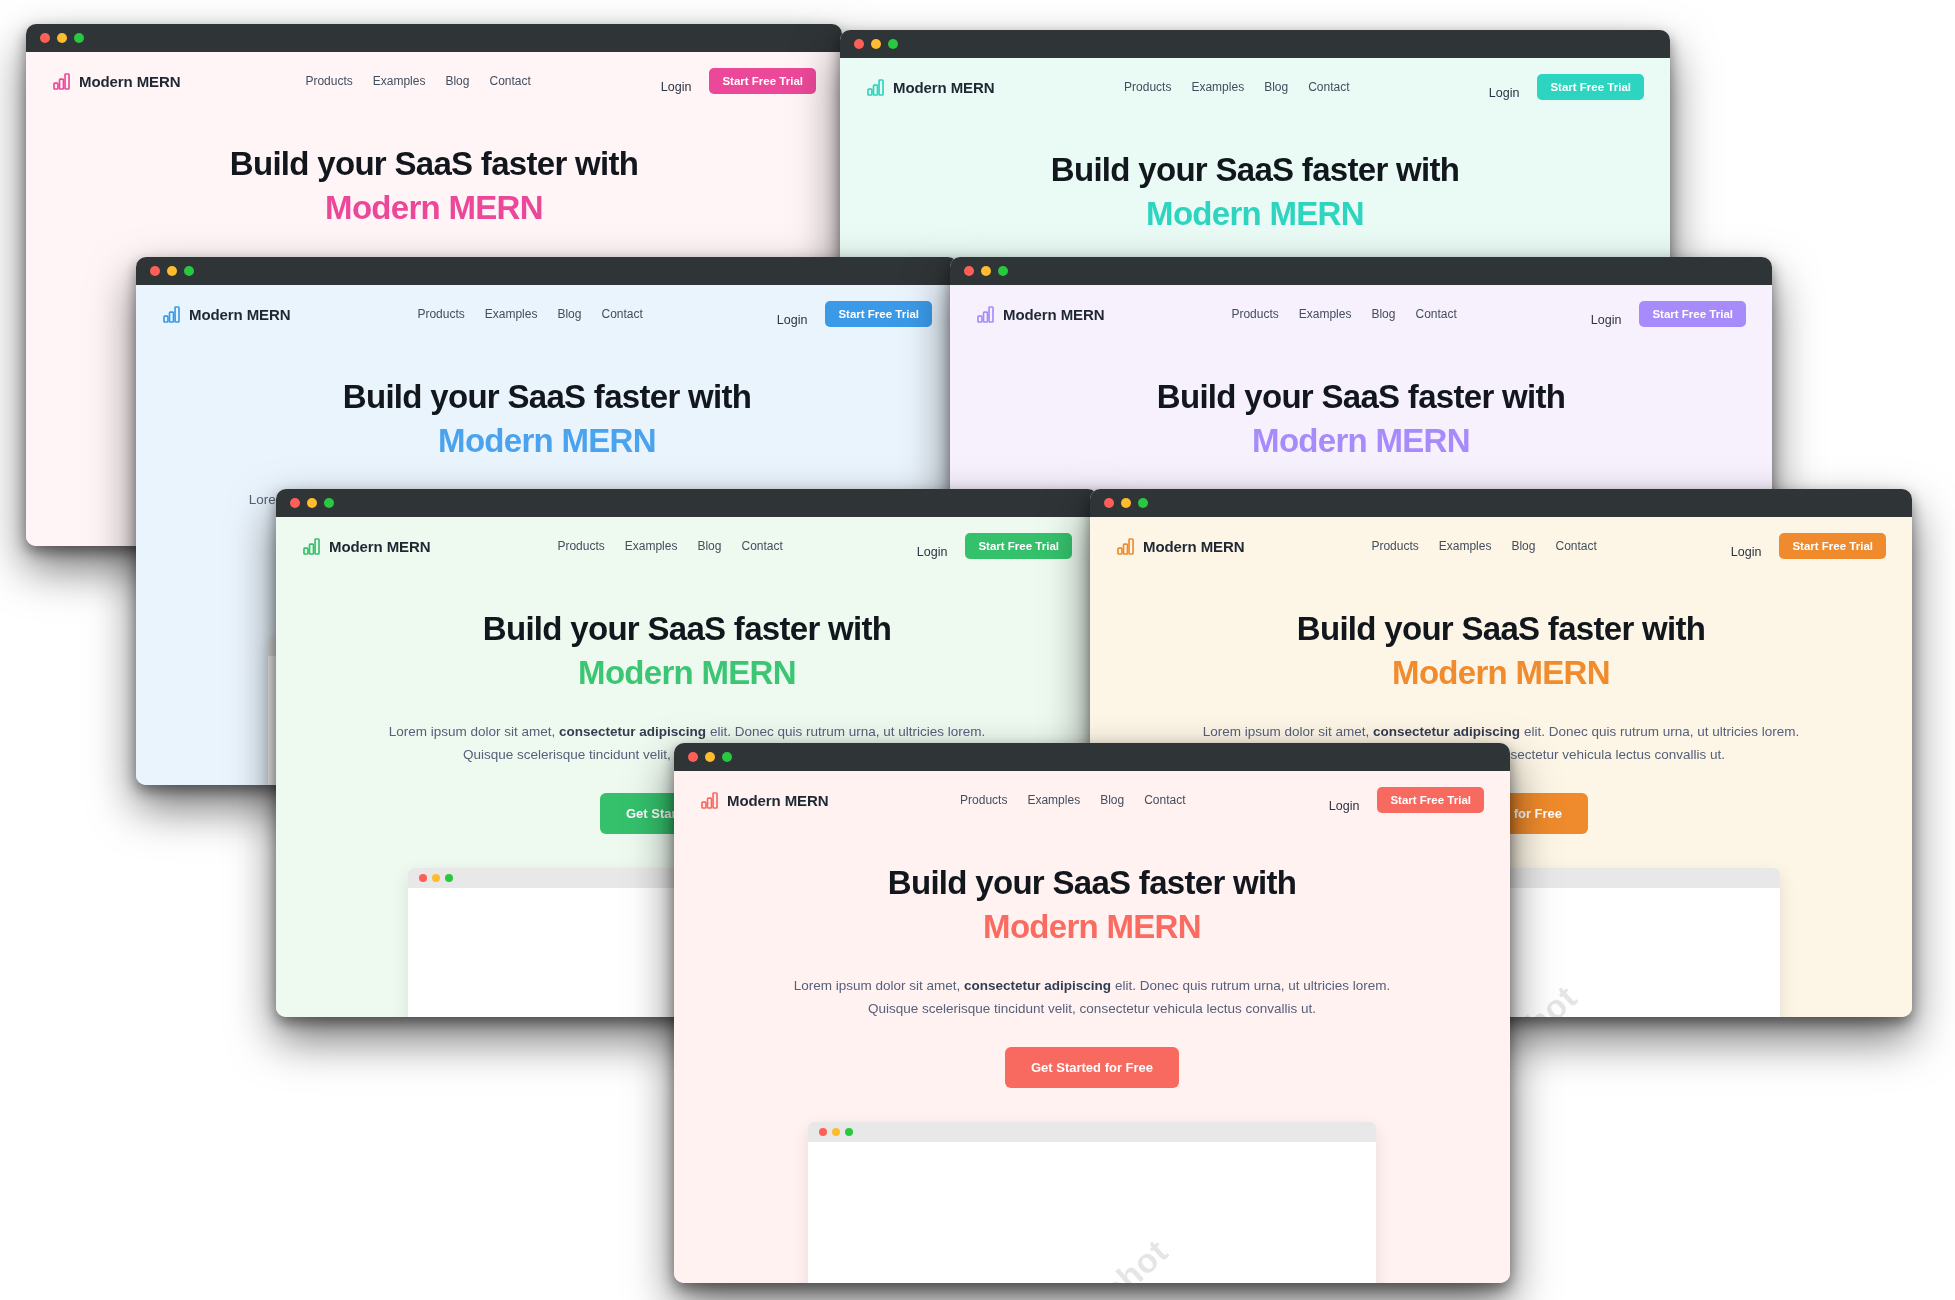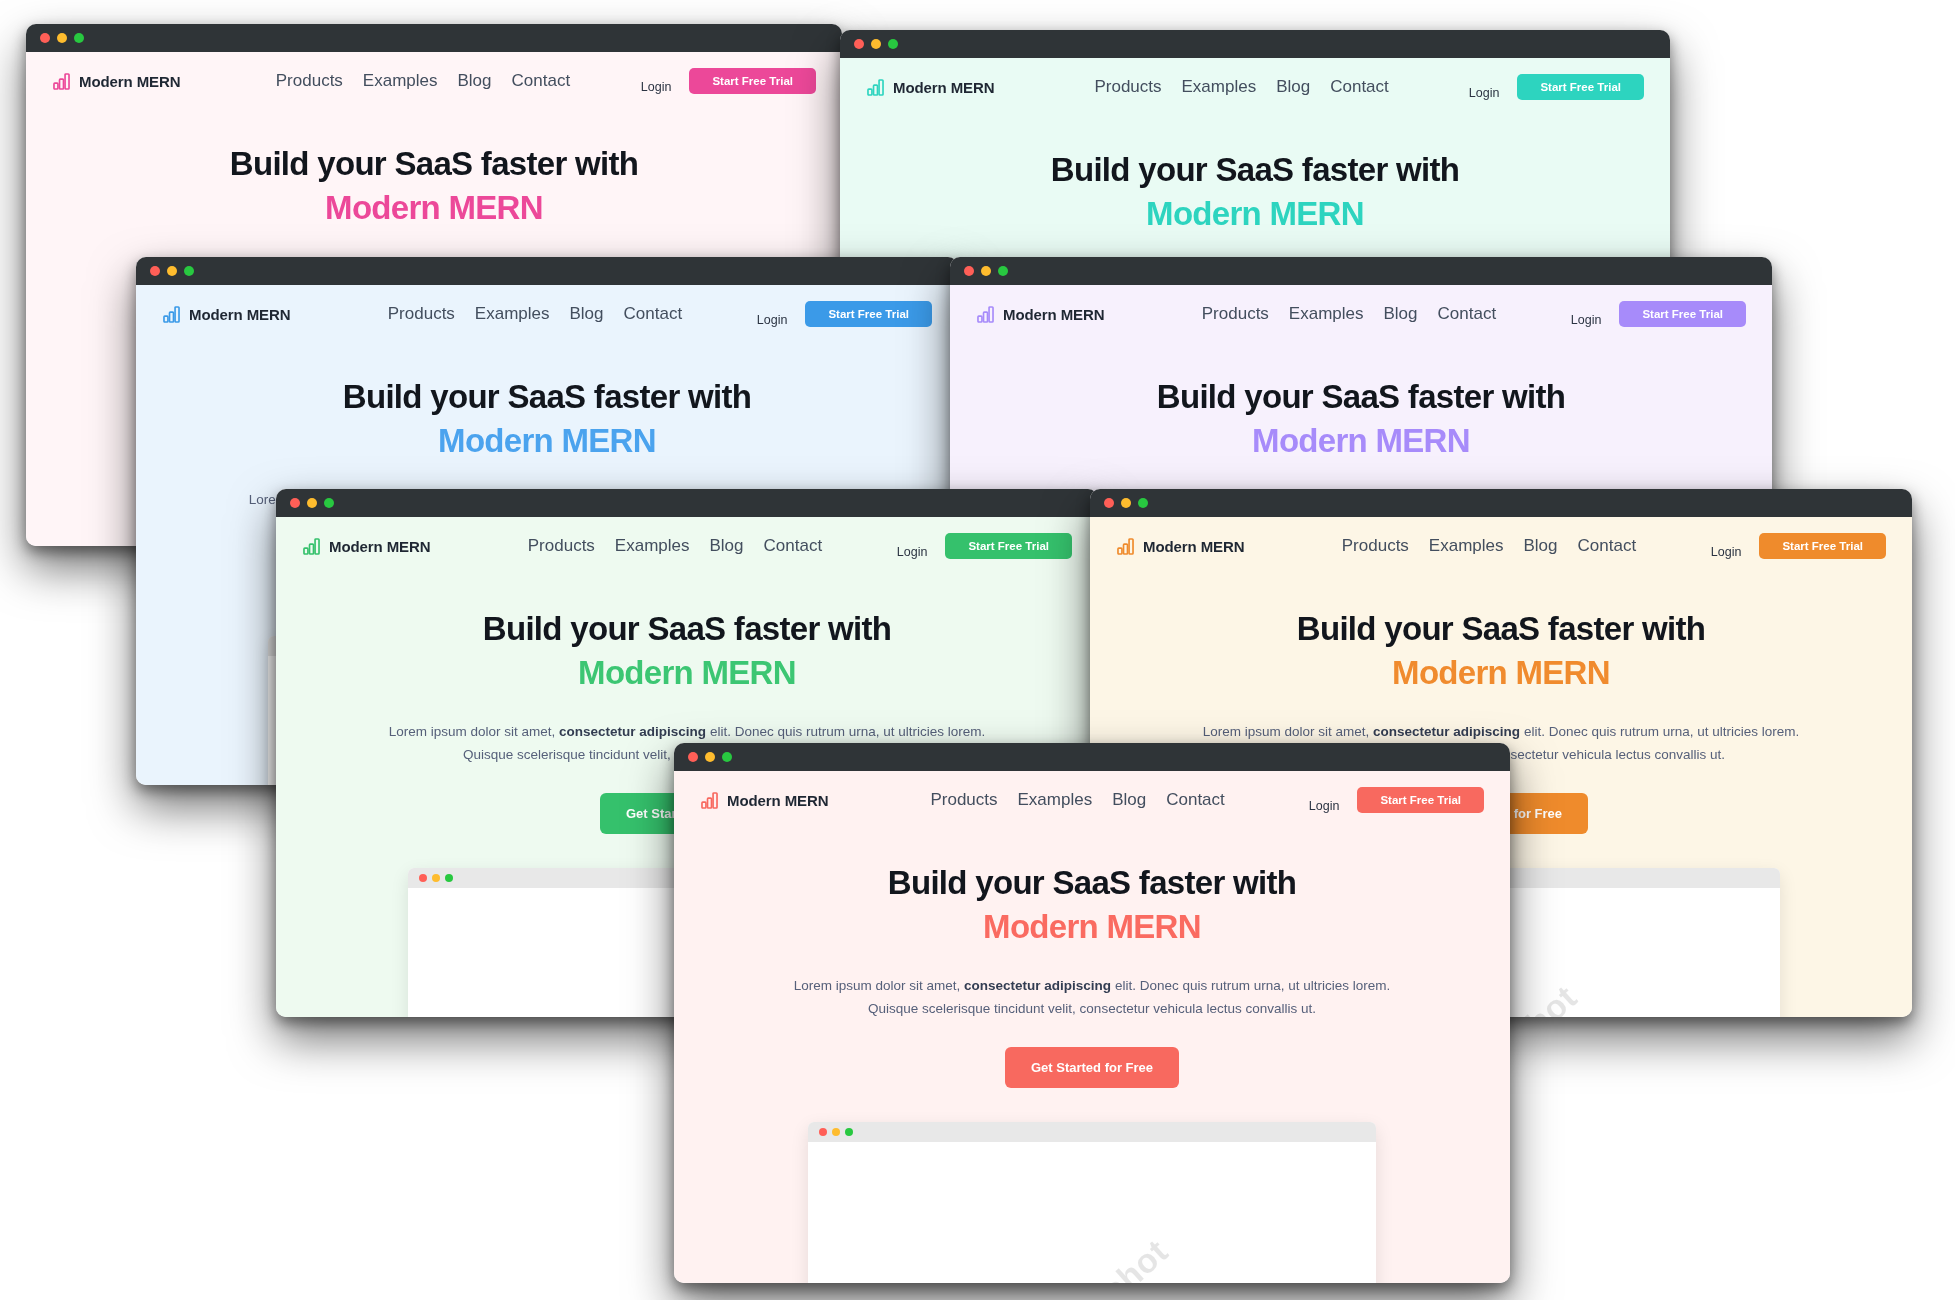--- a/index.html
+++ b/index.html
@@ -58,37 +58,37 @@
     white-space: nowrap;
   }
   .navlinks {
     display: flex;
     gap: 20px;
     margin-left: auto;
     margin-right: auto;
     padding-left: 60px;
   }
   .navlink {
-    font-size: 17px;
+    font-size: 12px;
     color: #434e5e;
     white-space: nowrap;
     cursor: pointer;
   }
   .navright { display: flex; align-items: flex-end; gap: 18px; flex: none; margin-left: auto; }
   .login {
     font-size: 12.5px;
     color: #2b3342;
     white-space: nowrap;
     cursor: pointer;
   }
   .cta-sm {
     font-size: 11.5px;
     font-weight: 700;
     color: #ffffff;
-    padding: 7px 23px;
+    padding: 7px 13px;
     border-radius: 5px;
     white-space: nowrap;
     cursor: pointer;
     border: none;
     font-family: "Liberation Sans", sans-serif;
   }
 
   
   .hero { text-align: center; padding: 36px 40px 0 40px; }
   .h-line1 {

